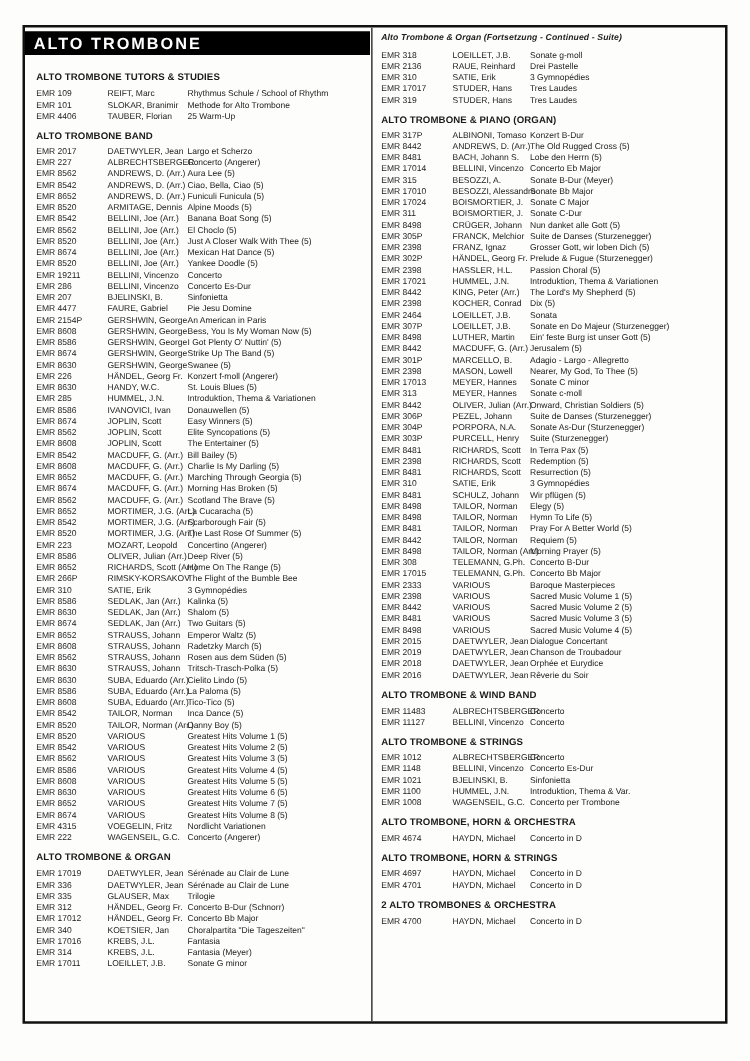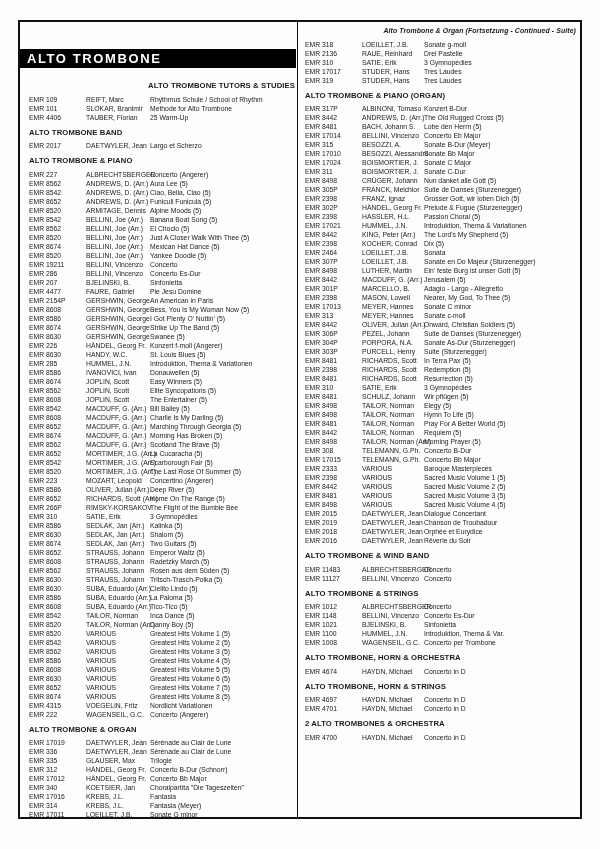--- a/index.html
+++ b/index.html
@@ -28,21 +28,20 @@
     display: flex;
     overflow: hidden;
   }
   .col {
     box-sizing: border-box;
     overflow: hidden;
   }
   .col.left {
     width: 277px;
     padding: 3px 0 0 0;
-    margin-top: 24px;
   }
   .col.right {
     flex: 1;
     border-left: 1.5px solid #111;
     padding: 4px 4px 2px 7px;
   }
   .title-bar {
     background: #000;
     color: #fff;
     font-weight: bold;
@@ -66,21 +65,20 @@
     letter-spacing: 0.1px;
     white-space: nowrap;
   }
   .sec-heading.continued {
     font-size: 6.9px;
     font-style: italic;
     margin-top: 0;
   }
   section:first-child > .sec-heading {
     margin-top: 0;
-    text-align: right;
   }
   .row {
     display: flex;
     font-size: 6.8px;
     line-height: 9px;
     white-space: nowrap;
   }
   .cell { display: block; }
   .cell.code { width: 57px; flex: 0 0 57px; }
   .left .cell.composer  { width: 64px; flex: 0 0 64px; }
@@ -118,21 +116,20 @@
           </section>
           <section>
             <div class="sec-heading">ALTO TROMBONE BAND</div>
             <div class="row">
               <span class="cell code">EMR 2017</span>
               <span class="cell composer">DAETWYLER, Jean</span>
               <span class="cell title">Largo et Scherzo</span>
             </div>
           </section>
           <section>
-            <div class="sec-heading">ALTO TROMBONE &amp; PIANO</div>
             <div class="row">
               <span class="cell code">EMR 227</span>
               <span class="cell composer">ALBRECHTSBERGER</span>
               <span class="cell title">Concerto (Angerer)</span>
             </div>
             <div class="row">
               <span class="cell code">EMR 8562</span>
               <span class="cell composer">ANDREWS, D. (Arr.)</span>
               <span class="cell title">Aura Lee (5)</span>
             </div>

